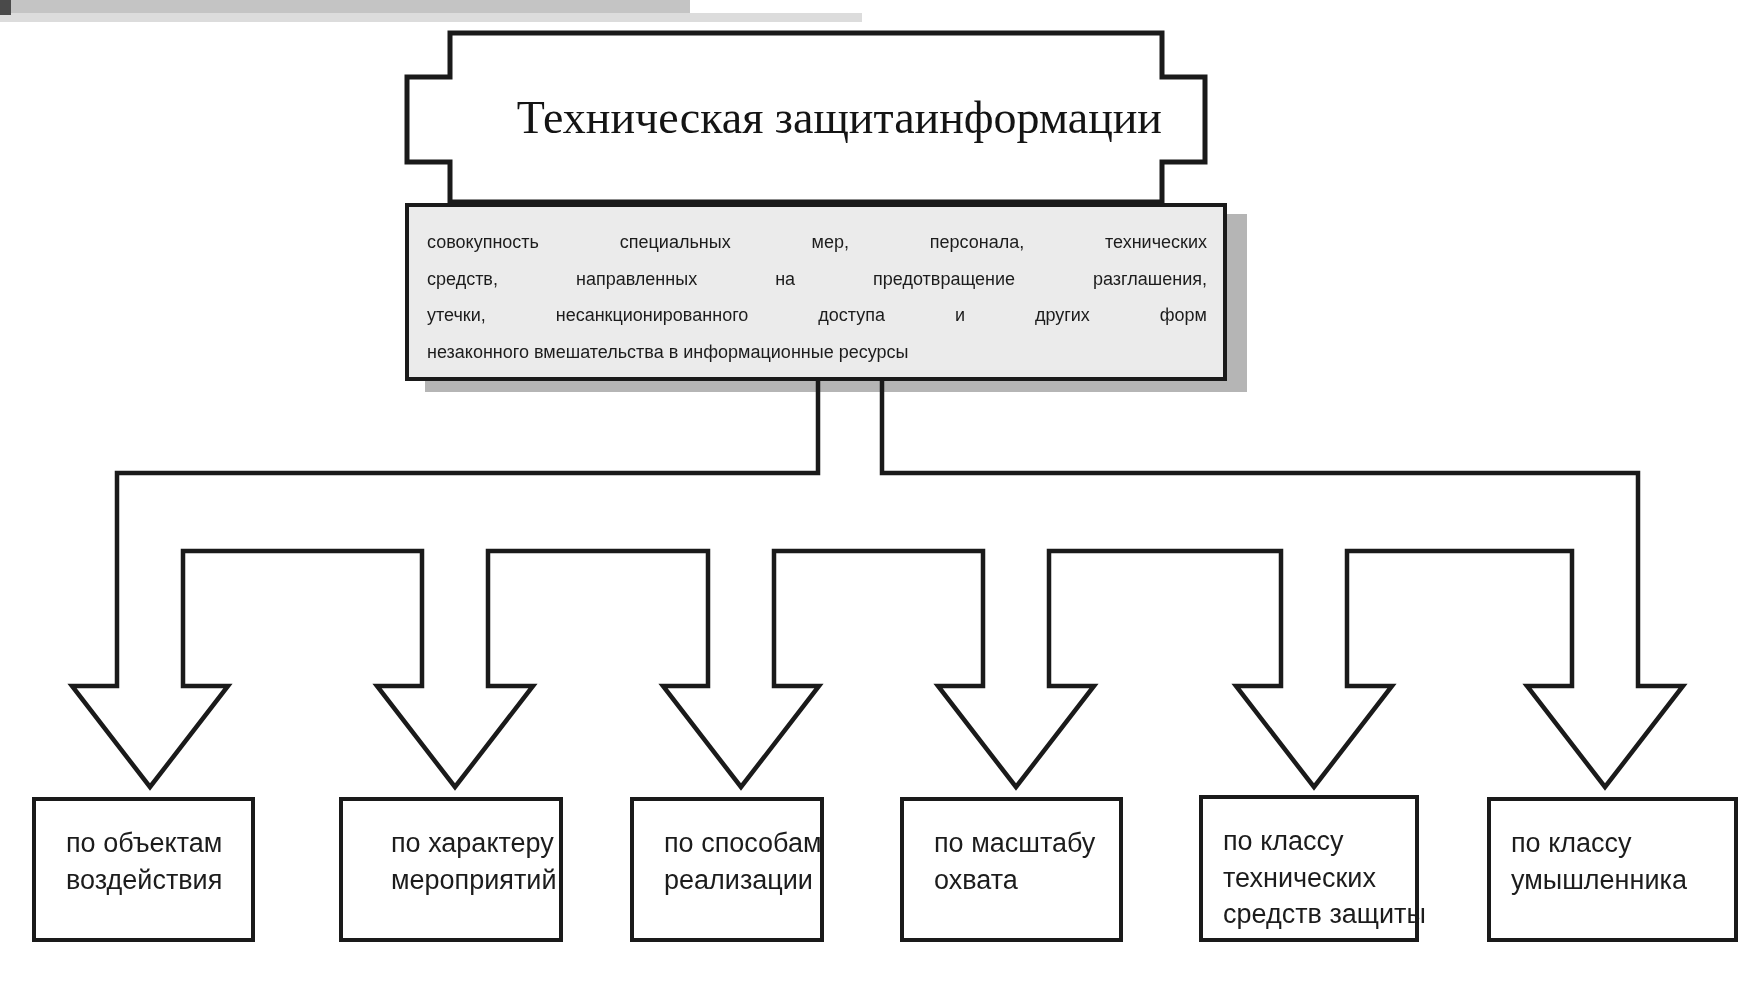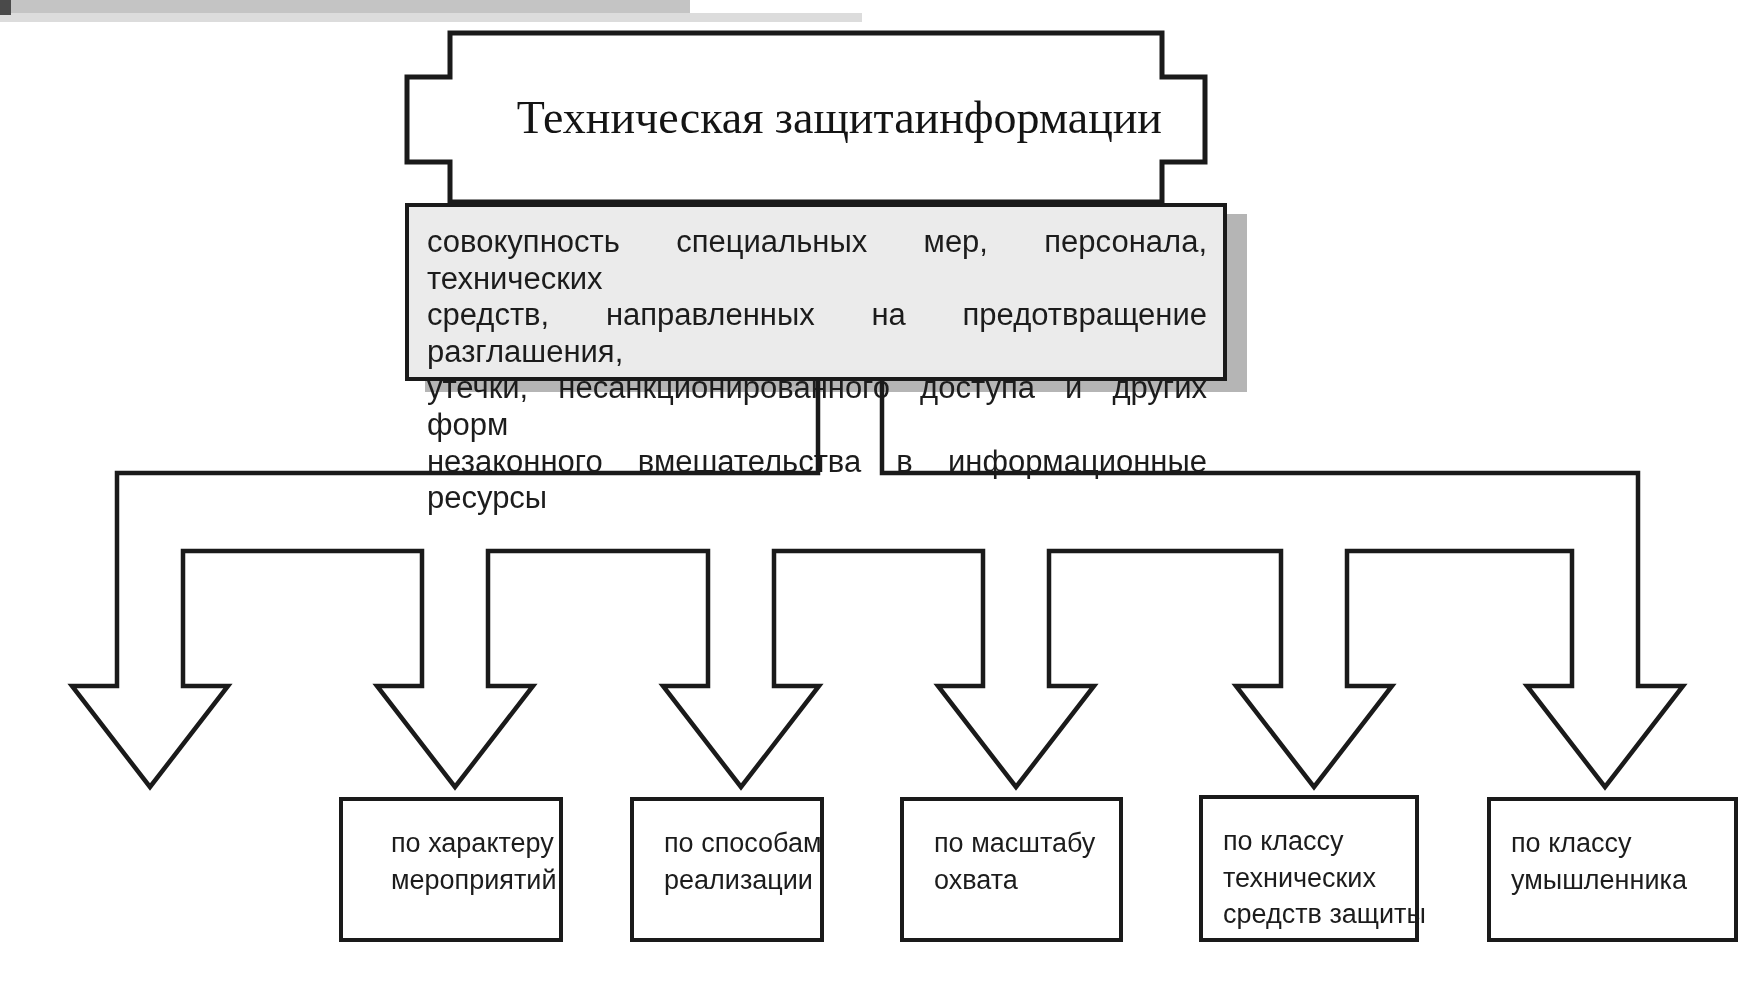--- a/index.html
+++ b/index.html
@@ -61,21 +61,21 @@
     left: 405px; top: 203px;
     width: 822px; height: 178px;
     box-sizing: border-box;
     background: var(--definition-fill, #ebebeb);
     border: 4px solid var(--line, #1a1a1a);
     box-shadow: 20px 11px 0 0 var(--shadow, #b5b5b5);
     padding: 17px 16px 0 18px;
   }
   .definition-box .line {
     display: block;
-    font-size: 31px;
+    font-size: 18px;
     line-height: 36.6px;
     color: var(--text, #1c1c1c);
     text-align: justify;
     text-align-last: justify;
   }
   .definition-box .line.last {
     text-align-last: left;
   }
 
   .category-box {
@@ -126,20 +126,24 @@
          L 1281,551 L 1281,686 L 1236,686 L 1314,787 L 1392,686 L 1347,686 L 1347,551
          L 1572,551 L 1572,686 L 1527,686 L 1605,787 L 1683,686 L 1638,686 L 1638,473
          L 882,473 L 882,379"></path>
   </svg>
 
   <div class="title-text">
     <span>Техническая защита</span>
     <span>информации</span>
   </div>
 
+  <div class="category-box b1">
+    <span class="line">по объектам</span>
+    <span class="line">воздействия</span>
+  </div>
   <div class="category-box b2">
     <span class="line">по характеру</span>
     <span class="line">мероприятий</span>
   </div>
   <div class="category-box b3">
     <span class="line">по способам</span>
     <span class="line">реализации</span>
   </div>
   <div class="category-box b4">
     <span class="line">по масштабу</span>

